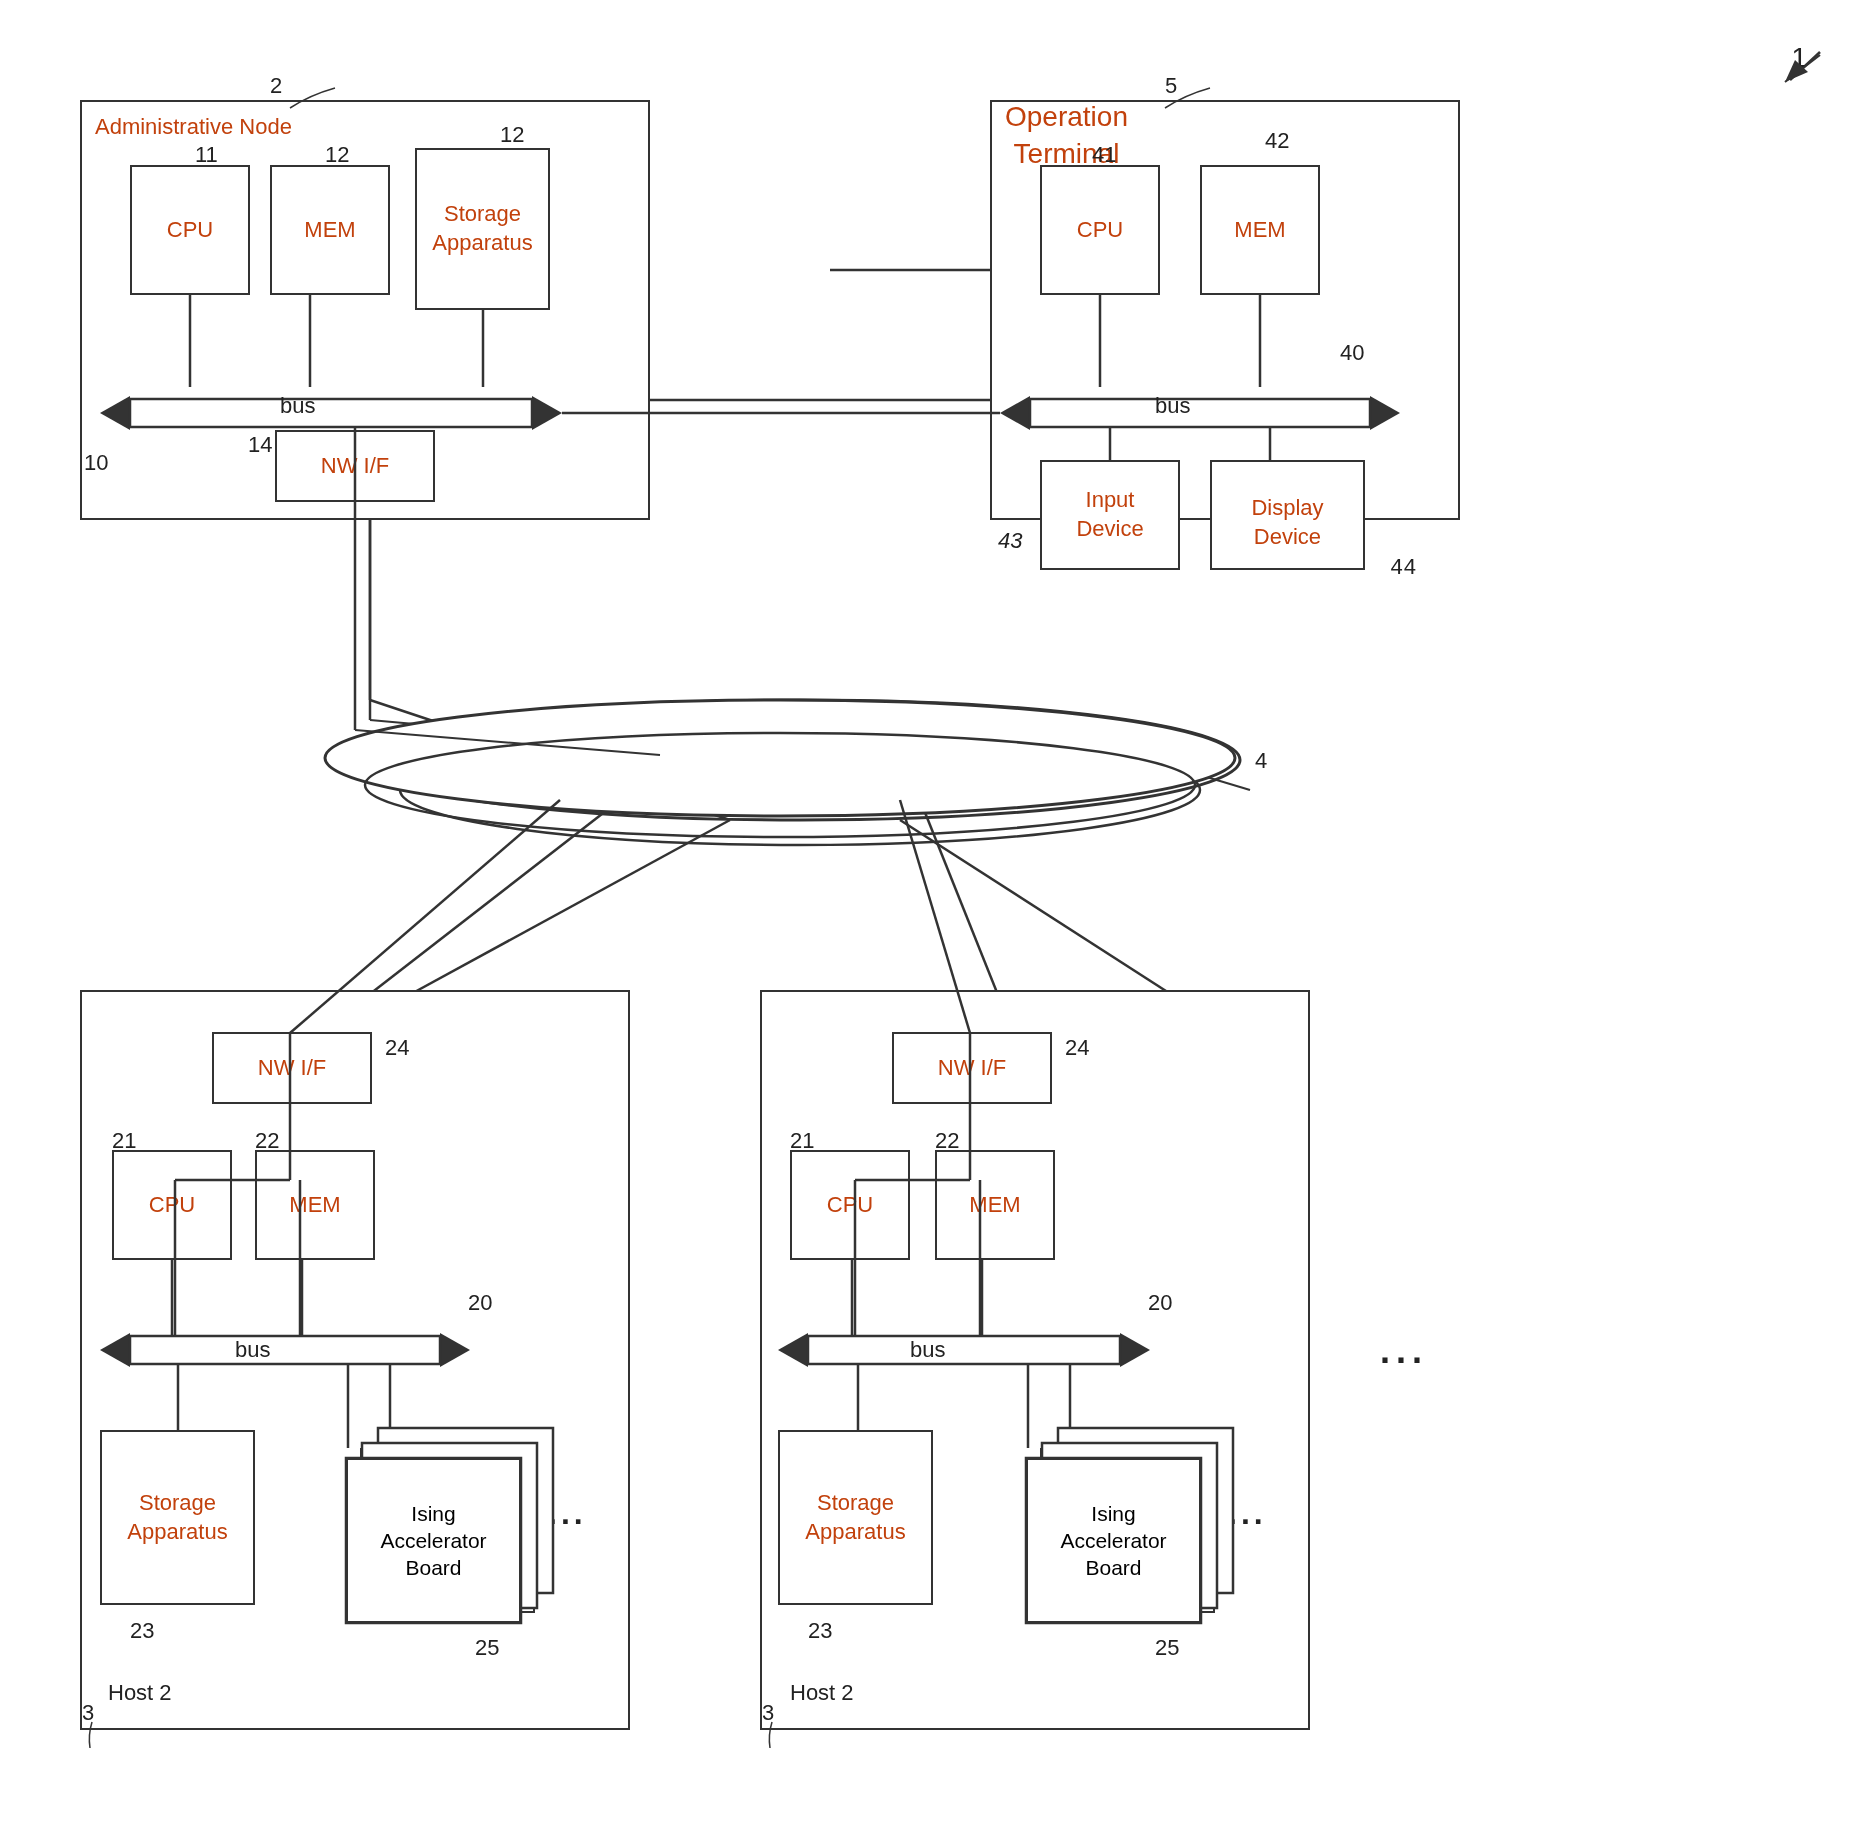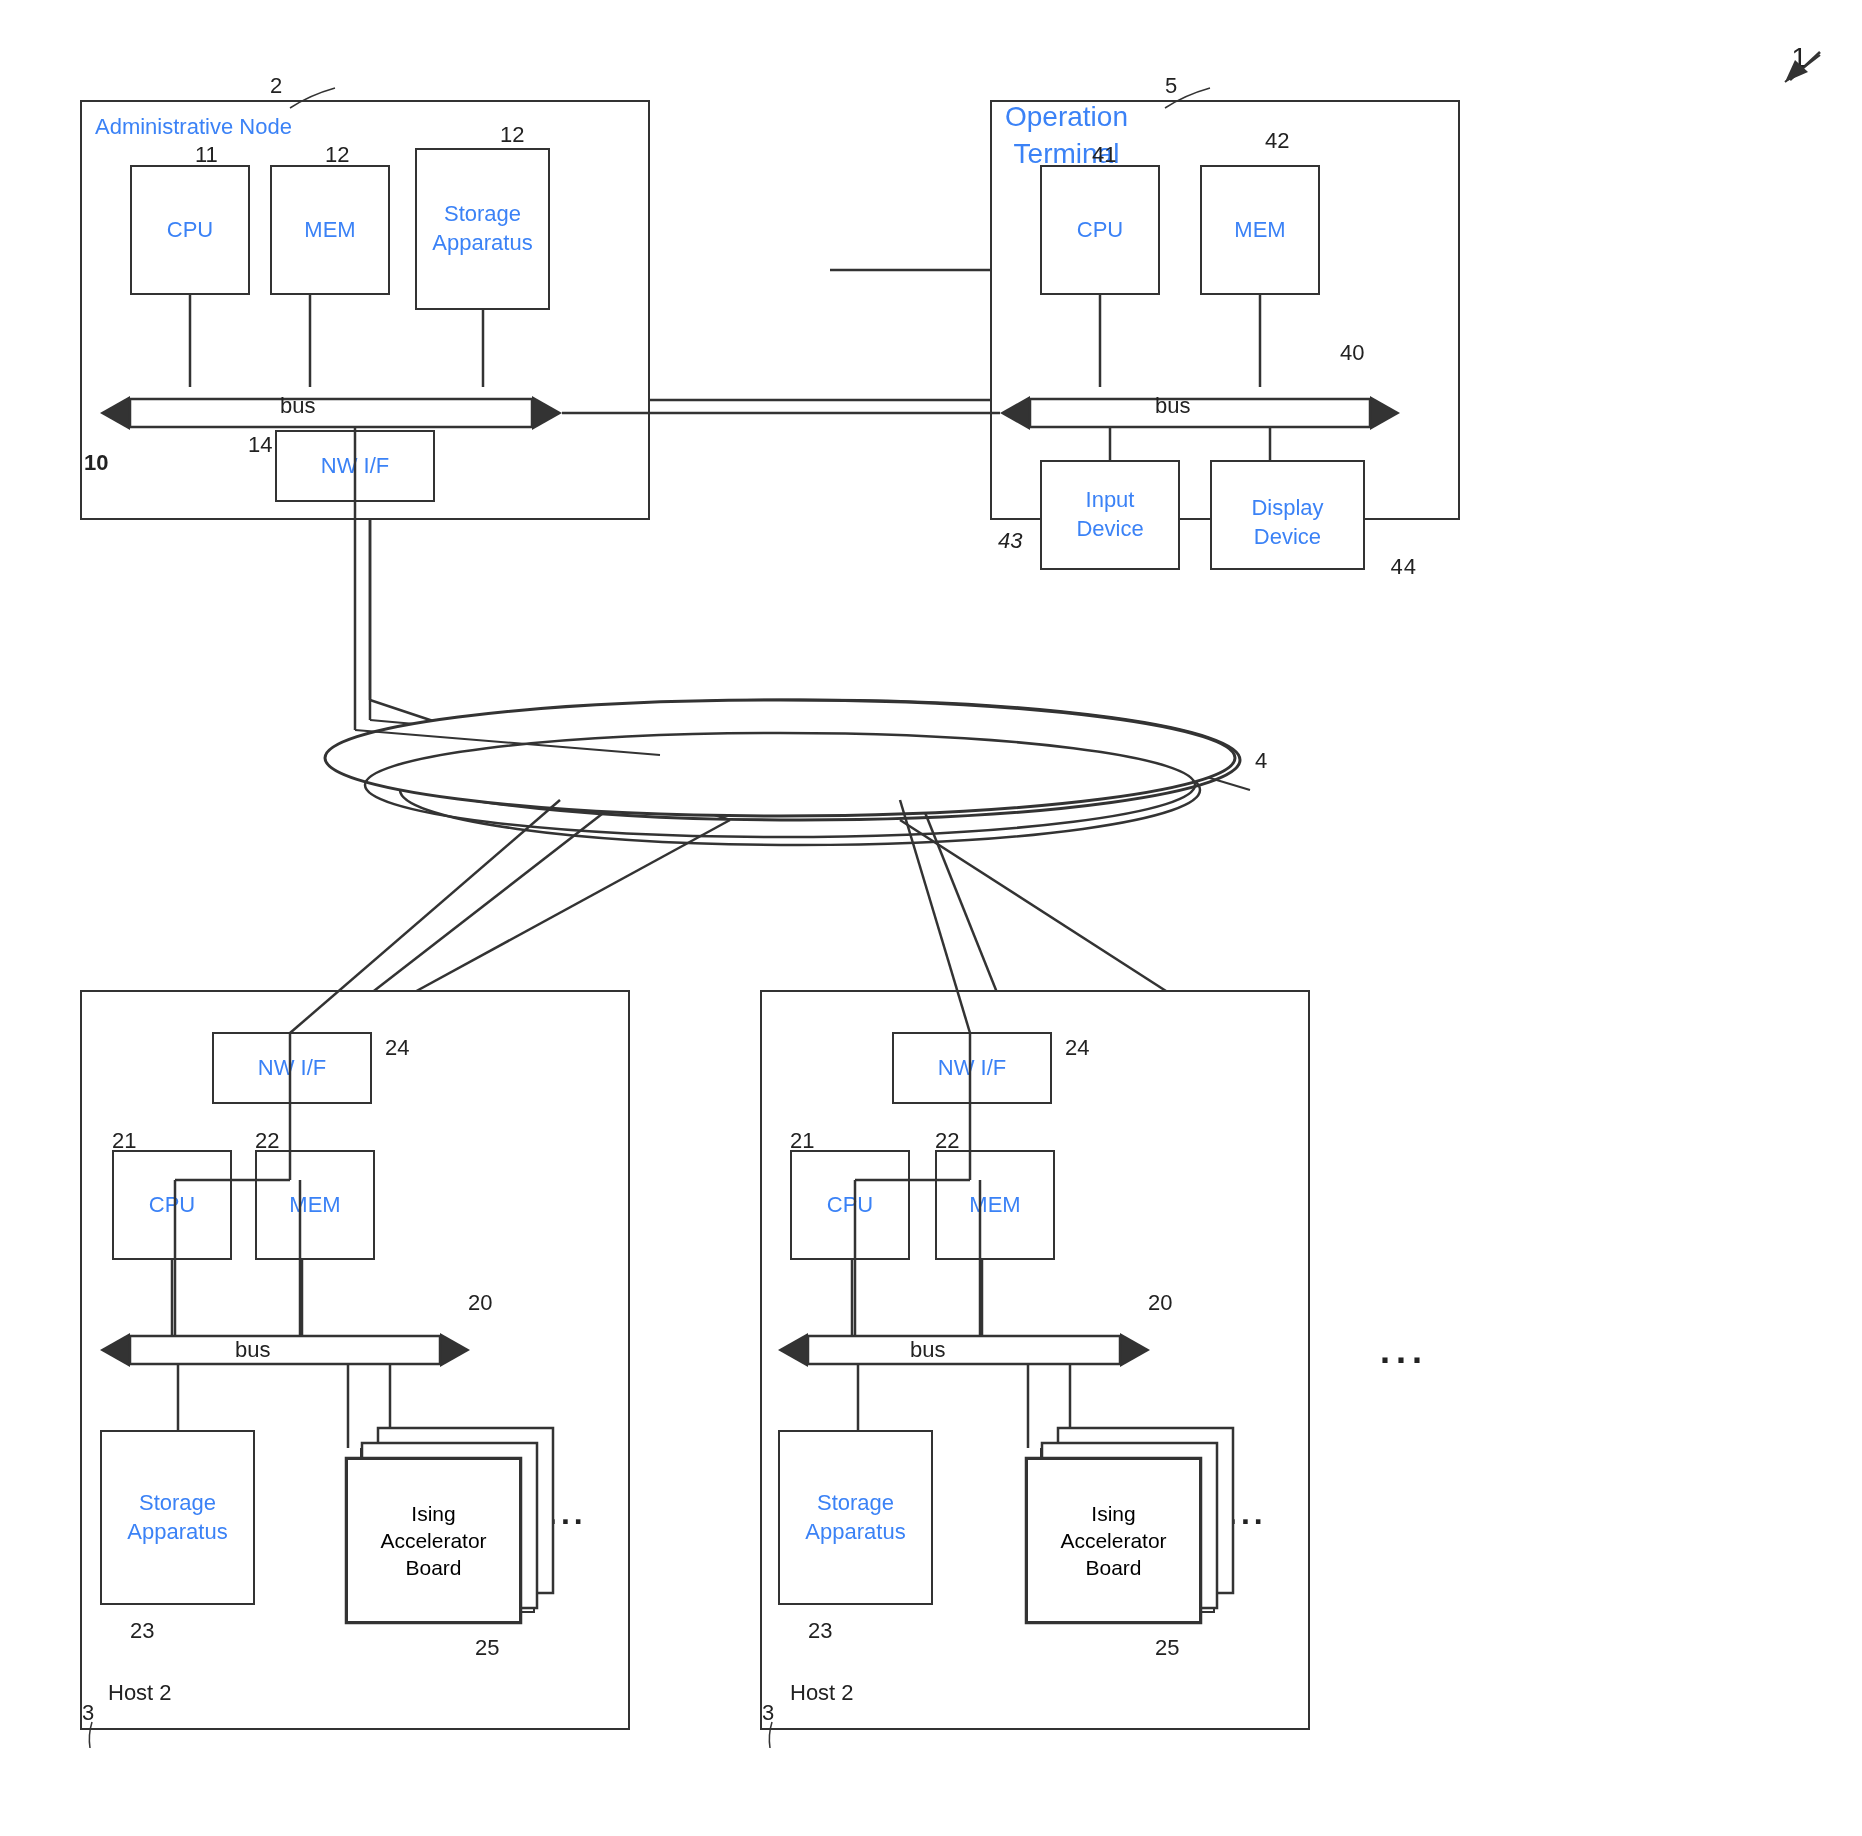--- a/index.html
+++ b/index.html
@@ -30,21 +30,21 @@
     .box {
       position: absolute;
       border: 2.5px solid #333;
       background: #fff;
       display: flex;
       align-items: center;
       justify-content: center;
       text-align: center;
       font-size: 22px;
       font-weight: normal;
-      color: #3b82f6;
+      color: #c2410c;
     }
 
     .outer-box {
       position: absolute;
       border: 2.5px solid #333;
       background: #fff;
     }
 
     
     .svg-overlay {
@@ -173,21 +173,21 @@
   <span class="ref-label" style="left:325px; top:142px;">12</span>
 
   <div class="box" style="left:415px; top:148px; width:135px; height:162px; line-height:1.3;">
     <span style="white-space:pre-line; text-align:center;">Storage
 Apparatus</span>
   </div>
   <span class="ref-label" style="left:500px; top:122px;">12</span>
 
   <span style="position:absolute; left:280px; top:393px; font-size:22px; color:#222; z-index:10;">bus</span>
 
-  <span class="ref-label" style="left:84px; top:450px;font-weight:bold;">10</span>
+  <span class="ref-label" style="left:84px; top:450px;">10</span>
 
   <div class="box" style="left:275px; top:430px; width:160px; height:72px;">
     <span>NW I/F</span>
   </div>
   <span class="ref-label" style="left:248px; top:432px;">14</span>
 
   <div class="outer-box" style="left:990px; top:100px; width:470px; height:420px;"></div>
 
   <div class="box" style="left:1005px; top:108px; width:200px; height:55px; border:none; font-size:28px; justify-content:flex-start; line-height:1.3;">
     <span style="white-space:pre-line;">Operation

